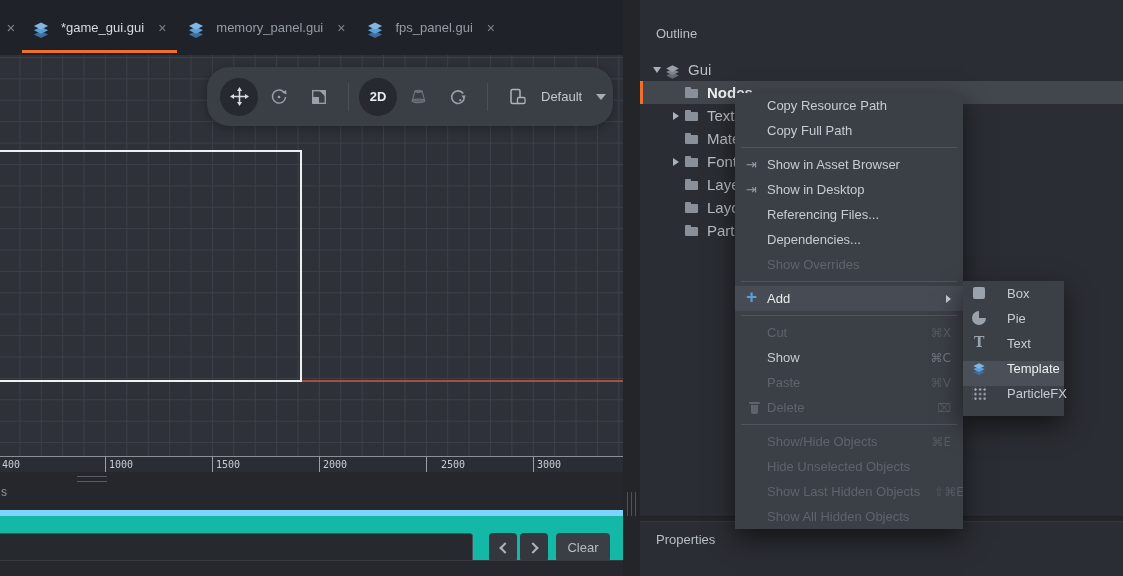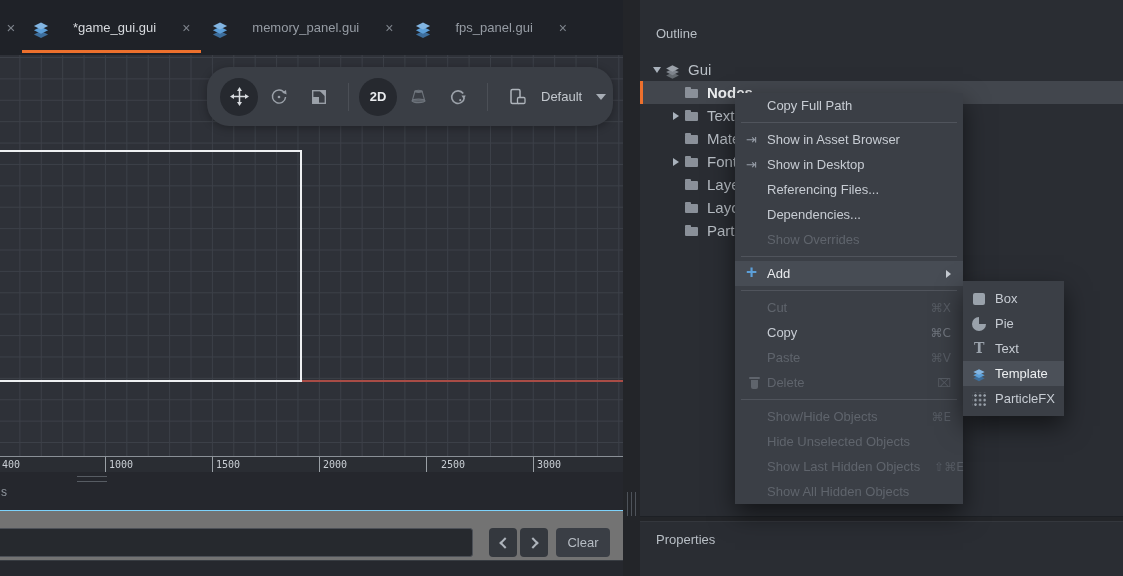--- a/index.html
+++ b/index.html
@@ -7,21 +7,21 @@
     --menu-bg:#3B3F46; --menu-hl:#474C54; --menu-txt:#C7CCD3; --menu-dis:#5F646C;
     --panel:#2A2D33; --canvas:#2E3138; --grid:#3C4048;
   }
   *{margin:0;padding:0;box-sizing:border-box}
   html,body{width:1123px;height:576px;overflow:hidden}
   body{position:relative;background:#26282E;font-family:"Liberation Sans",sans-serif;color:#C6CBD2;-webkit-font-smoothing:antialiased}
 
   
   .tabbar{position:absolute;left:0;top:0;width:623px;height:55px;background:#1F2228;display:flex;align-items:center;z-index:5}
   .stray-close{width:22px;text-align:center;color:#7E848C;font-size:15px;flex:none}
-  .tab{position:relative;height:100%;display:flex;align-items:center;gap:24px;padding:0 11px;font-size:13px;color:#969CA4;white-space:nowrap}
+  .tab{position:relative;height:100%;display:flex;align-items:center;gap:12px;padding:0 11px;font-size:13px;color:#969CA4;white-space:nowrap}
   .tab.hl{color:#D7DADE}
   .tab.hl::after{content:"";position:absolute;left:0;right:0;bottom:2px;height:3px;background:var(--orange)}
   .tab-close{color:#7E848C;font-size:14px;margin-left:2px}
   
   .lw{width:16px;height:16px;position:relative;flex:none;display:inline-block}
   .lw i{position:absolute;left:3px;top:1px;width:10px;height:10px;background:#82B5E2;
         transform:scaleY(.5) rotate(45deg);box-shadow:6px 6px 0 0 #5C9FD8,12px 12px 0 0 #3D6E9C}
 
   
   .canvas{position:absolute;left:0;top:55px;width:623px;height:417px;background-color:var(--canvas);
@@ -40,21 +40,21 @@
   .tool.active{background:#26292F;border-radius:50%;width:38px;height:38px;margin:0 1px}
   .tdiv{width:1px;height:28px;background:#4B4F56;margin:0 9px;flex:none}
   .mode2d{font-weight:bold;font-size:13px;color:#E9EBEE;letter-spacing:0}
   .profile-btn{display:flex;align-items:center;background:none;border:none;color:#C3C8CE;font-size:13px;font-family:inherit;gap:14px;padding:0 4px}
   .chev-down{width:0;height:0;border-left:5px solid transparent;border-right:5px solid transparent;border-top:6px solid #A7ADB5}
 
   
   .bstrip1{position:absolute;left:0;top:472px;width:623px;height:38px;background:#25272D}
   .drag-h{position:absolute;left:77px;top:4px;width:30px;height:6px;border-top:1px solid #575C63;border-bottom:1px solid #575C63}
   .btab-frag{position:absolute;left:1px;top:13px;font-size:12px;color:#9298A0}
-  .bsearch{position:absolute;left:0;top:510px;width:623px;height:50px;background:#737373;border-top:1px solid #7dd3fc}
+  .bsearch{position:absolute;left:0;top:510px;width:623px;height:50px;background:#14b8a6;border-top:6px solid #7dd3fc}
   .search-input{position:absolute;left:-16px;top:17px;width:489px;height:29px;background:#26292E;border:1px solid #4C5057;border-radius:3px;color:#C6CBD2;padding:0 8px;font-size:13px;font-family:inherit;outline:none}
   .nav-btn{position:absolute;top:17px;width:28px;height:29px;background:#34383E;border:none;border-radius:4px;display:flex;align-items:center;justify-content:center}
   .nav-prev{left:489px}.nav-next{left:520px}
   .chevl{width:8px;height:8px;border-left:2px solid #AEB4BB;border-bottom:2px solid #AEB4BB;transform:rotate(45deg);margin-left:3px}
   .chevr{width:8px;height:8px;border-left:2px solid #AEB4BB;border-bottom:2px solid #AEB4BB;transform:rotate(-135deg);margin-right:3px}
   .clear-btn{position:absolute;left:556px;top:17px;width:54px;height:29px;background:#3A3E45;border:none;border-radius:4px;color:#B7BDC4;font-size:13px;font-family:inherit}
   .bstrip2{position:absolute;left:0;top:560px;width:623px;height:16px;background:#26282E;border-top:1px solid #383C42}
 
   
   .vsplit{position:absolute;left:623px;top:0;width:17px;height:576px;background:#232529}
@@ -94,21 +94,21 @@
   [data-icon="trash"] .mi-icon::after{content:"";position:absolute;left:6px;top:6px;width:7px;height:9px;background:#5F646C;border-radius:0 0 2px 2px}
   .mi-label{margin-right:14px}
   .mi-shortcut{margin-left:auto;color:#70757E;font-family:"DejaVu Sans",sans-serif;font-size:12px}
   .disabled .mi-shortcut{color:#565B63}
   .mi-arrow{display:none}
   [data-submenu] .mi-arrow{display:block;margin-left:auto;width:0;height:0;border-top:4px solid transparent;border-bottom:4px solid transparent;border-left:5px solid #C5CAD1;flex:none}
   [data-submenu] .mi-shortcut{margin-left:0}
 
   
   .submenu{position:absolute;left:963px;top:281px;width:101px;background:var(--menu-bg);box-shadow:0 10px 24px rgba(0,0,0,.55);z-index:50;padding:5px 0}
-  .srow{height:25px;display:flex;align-items:center;padding:0 8px 0 9px;font-size:13px;color:var(--menu-txt);gap:9px;white-space:nowrap}
+  .srow{height:25px;display:flex;align-items:flex-start;padding:0 8px 0 9px;font-size:13px;color:var(--menu-txt);gap:21px;white-space:nowrap}
   .srow.hl{background:#4B5058;color:#EDEFF1}
   .si{width:14px;height:14px;position:relative;flex:none}
   [data-icon="box"] .si::before{content:"";position:absolute;inset:1px;background:#9AA2AB;border-radius:2px}
   [data-icon="pie"] .si::before{content:"";position:absolute;inset:0;border-radius:50%;background:conic-gradient(transparent 0 88deg,#9AA2AB 88deg 360deg)}
   [data-icon="text"] .si::before{content:"T";position:absolute;left:2px;top:-2px;font-family:"DejaVu Serif",serif;font-weight:bold;font-size:14px;color:#9AA2AB}
   [data-icon="template"] .si::before{content:"";position:absolute;left:3px;top:1px;width:8px;height:8px;background:#82B5E2;
       box-shadow:4.5px 4.5px 0 0 #5C9FD8,9px 9px 0 0 #3D6E9C;transform:scaleY(.5) rotate(45deg)}
   [data-icon="particlefx"] .si::before{content:"";position:absolute;inset:0;
       background-image:radial-gradient(#9AA2AB 1.1px,transparent 1.4px);background-size:4.6px 4.6px;background-position:1.2px 1.2px}
 </style>
@@ -282,20 +282,26 @@
         <span class="tw-icon ic"></span>
         <span>Particle FX</span>
       </div>
     </div>
   <div class="hdivider"></div>
   <div class="panel-title props-title">Properties</div>
 </div>
 
 <div class="menu">
 
+<div class="mrow">
+      <span class="mi-icon ic"></span>
+      <span class="mi-label">Copy Resource Path</span>
+      <span class="mi-shortcut"></span>
+
+    </div>
     <div class="mrow">
       <span class="mi-icon ic"></span>
       <span class="mi-label">Copy Full Path</span>
       <span class="mi-shortcut"></span>
 
     </div>
     <div class="mrow" data-type="separator">
       
       
       
@@ -350,21 +356,21 @@
       
     </div>
     <div class="mrow disabled">
       <span class="mi-icon ic"></span>
       <span class="mi-label">Cut</span>
       <span class="mi-shortcut">⌘X</span>
 
     </div>
     <div class="mrow">
       <span class="mi-icon ic"></span>
-      <span class="mi-label">Copy</span>
+      <span class="mi-label">Show</span>
       <span class="mi-shortcut">⌘C</span>
 
     </div>
     <div class="mrow disabled">
       <span class="mi-icon ic"></span>
       <span class="mi-label">Paste</span>
       <span class="mi-shortcut">⌘V</span>
 
     </div>
     <div class="mrow disabled" data-icon="trash">

